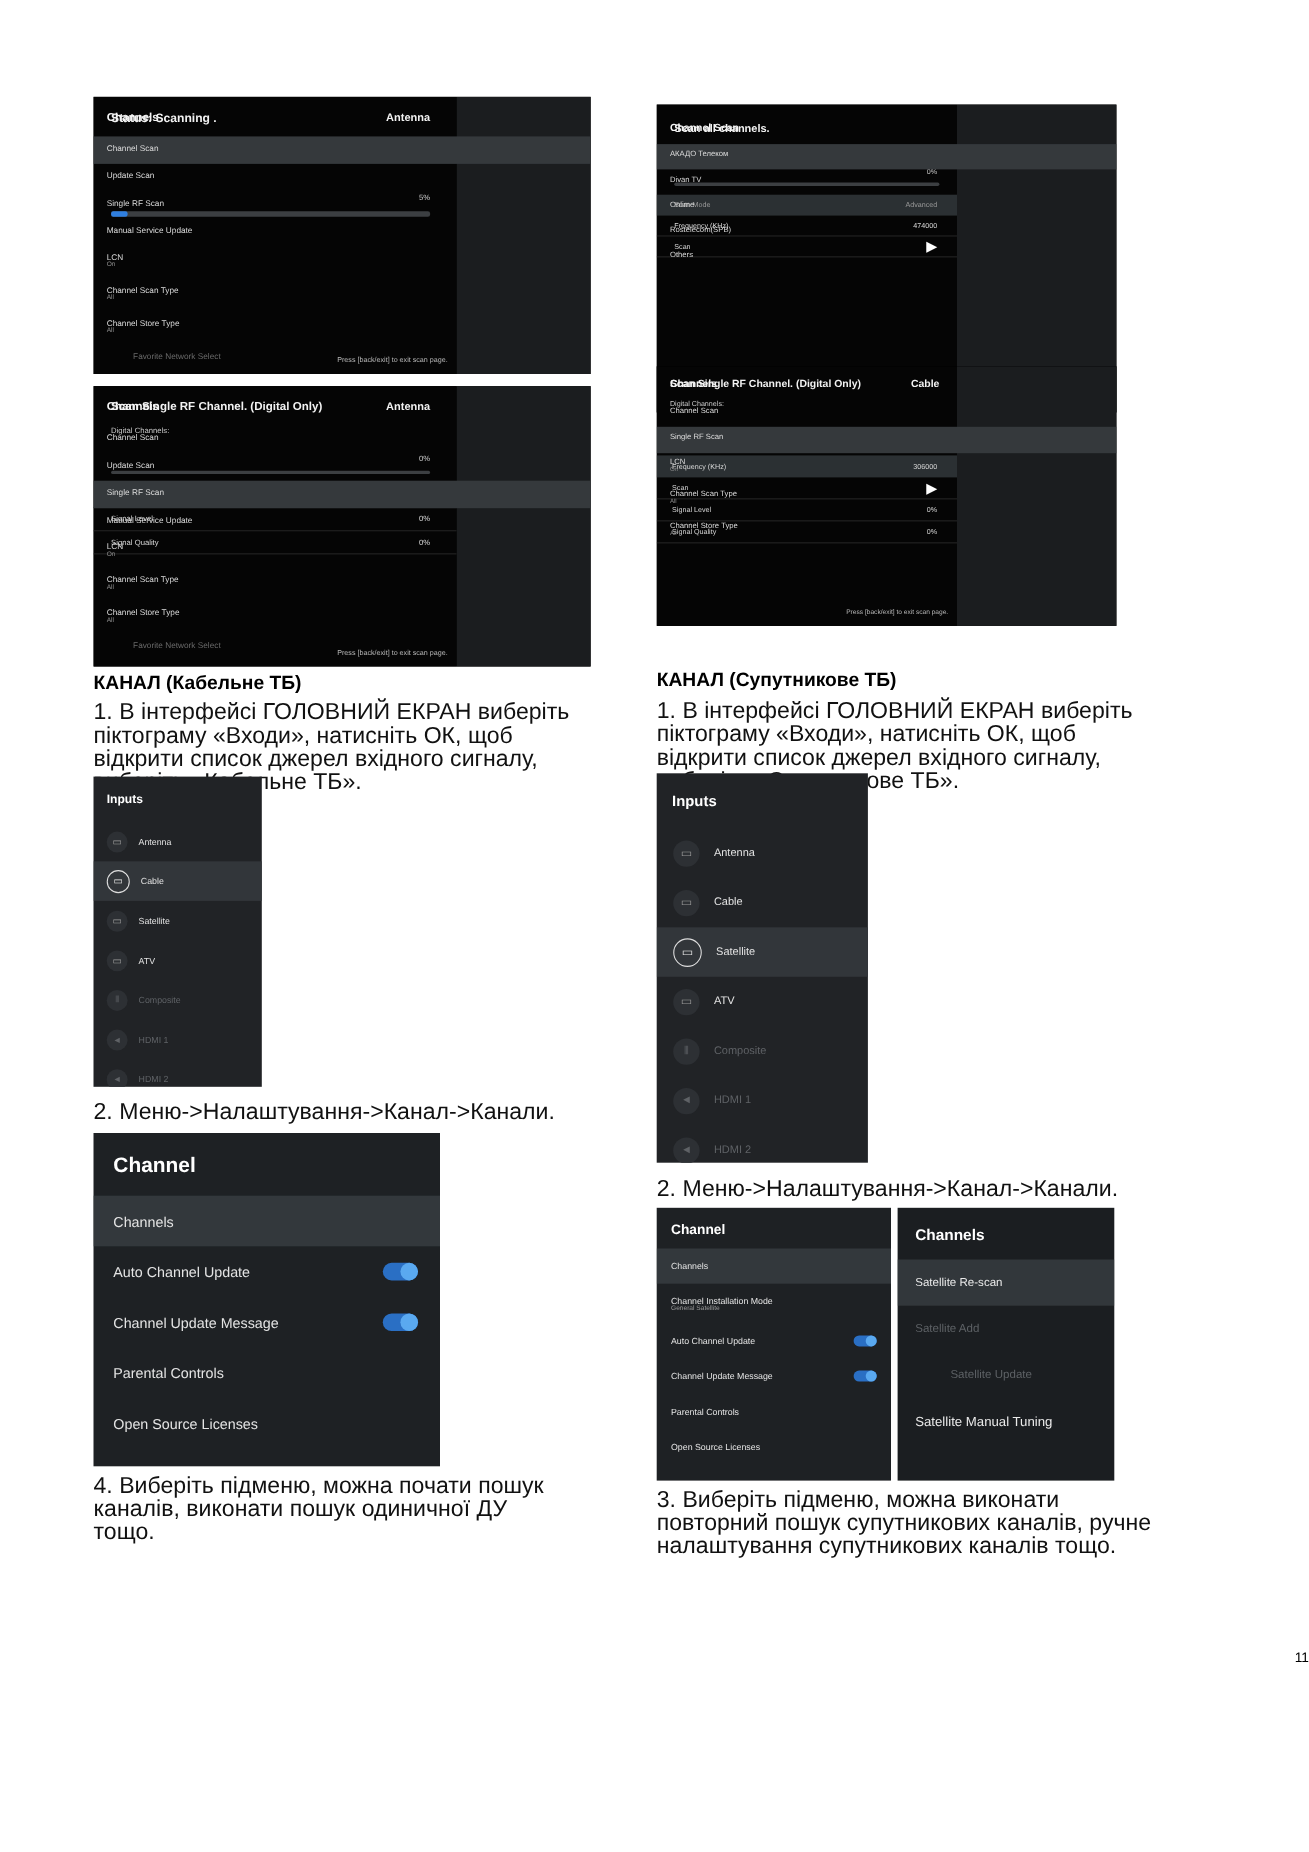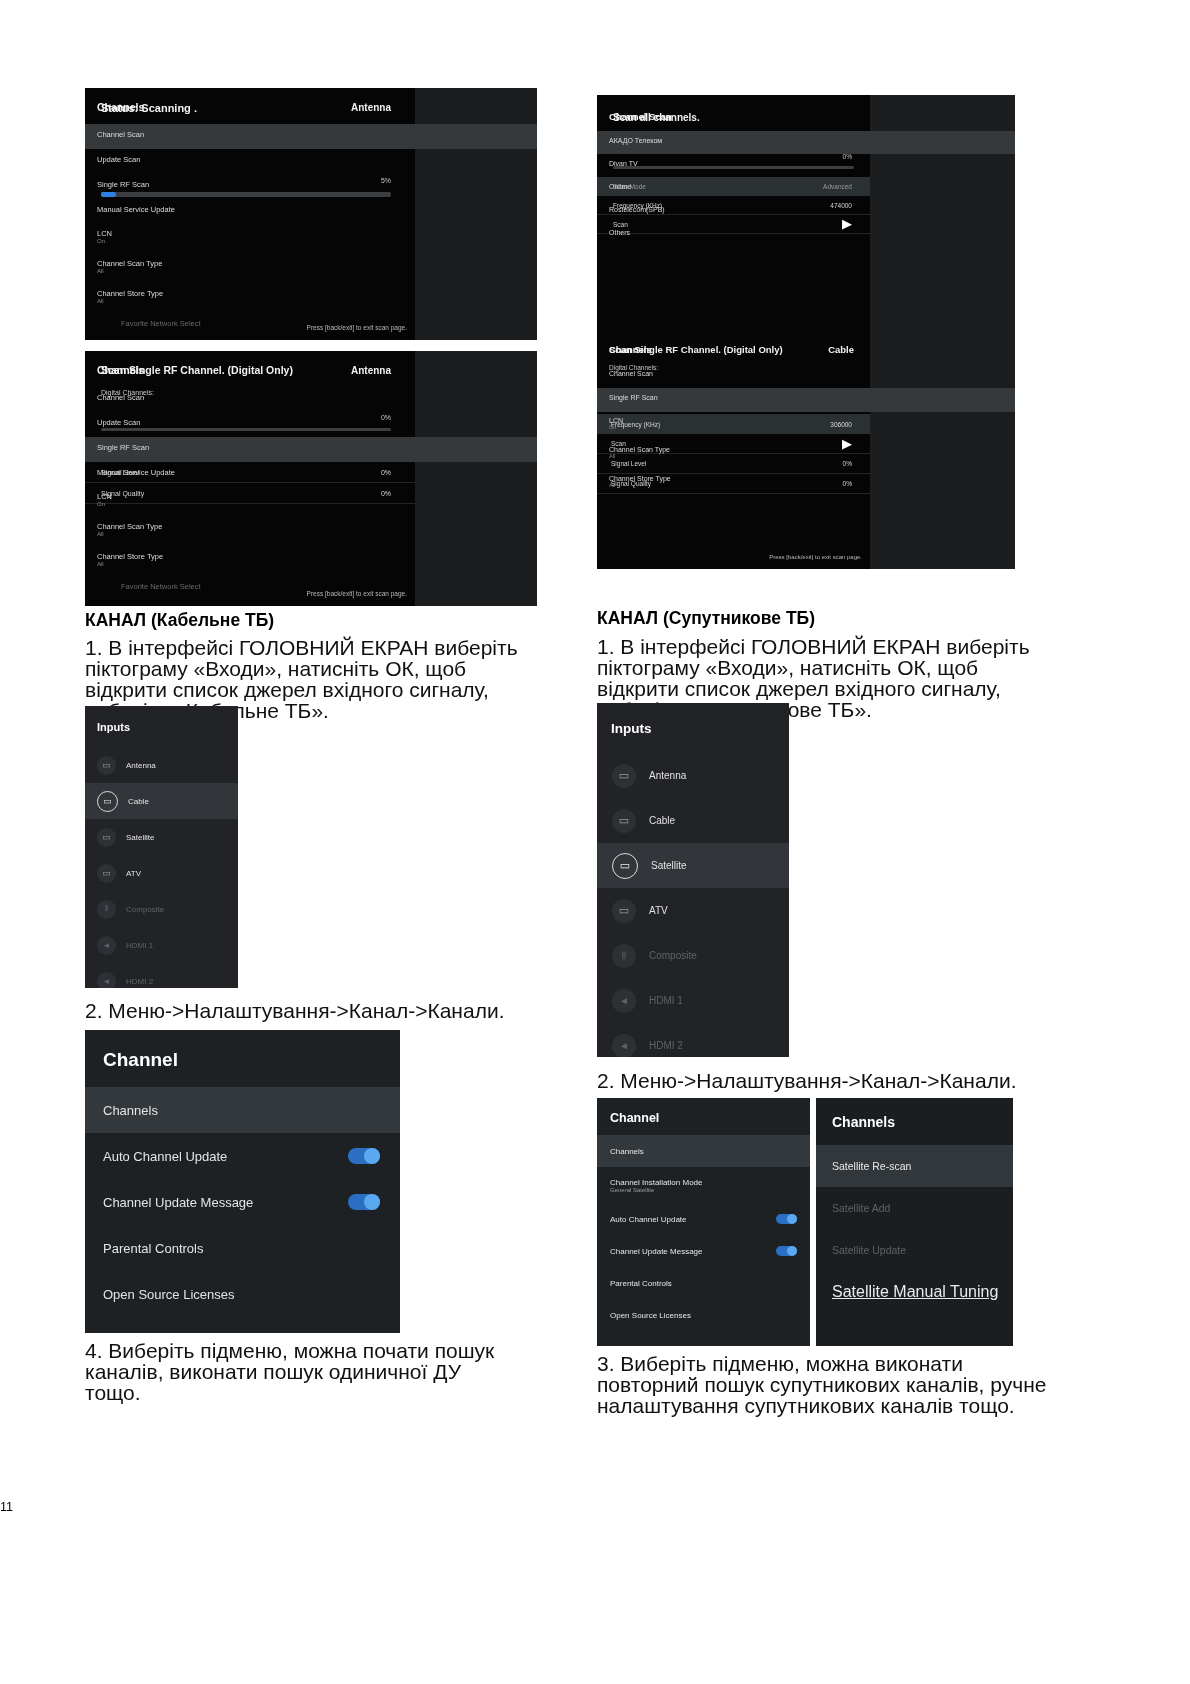--- a/index.html
+++ b/index.html
@@ -120,21 +120,21 @@
   
   h2.sec {
     font-size:17.5px; font-weight:bold; margin:0;
     position:absolute; white-space:nowrap;
   }
   p.body {
     font-size:21px; line-height:21px; margin:0;
     position:absolute; color:#111;
   }
   .pageno {
-    position:absolute; left:0; right:0; text-align:left;
+    position:absolute; left:0; right:0; text-align:right;
     font-size:12.5px; color:#000;
   }
 </style>
 </head>
 <body>
 
 <div class="page">
 
   <div class="col col-left">
 
@@ -466,25 +466,25 @@
     </div>
 
     <div class="satpanel" style="position:absolute;left:219px;top:1098px;width:197px;height:248px;">
       <div class="s-h" style="left:16px;top:16px;font-size:14px;">Channels</div>
       <div class="sat-item dim" style="top:89px;height:42px;padding-left:16px;">
         <span class="sat-lab" style="font-size:10.5px;">Satellite Add</span>
       </div>
       <div class="sat-item active" style="top:47px;height:42px;padding-left:16px;">
         <span class="sat-lab" style="font-size:10.5px;">Satellite Re-scan</span>
       </div>
-      <div class="sat-item dim" style="top:131px;height:42px;padding-left:16px;">
+      <div class="sat-item dim" style="top:131px;height:42px;padding-left:16px;margin-left:32px;">
         <span class="sat-lab" style="font-size:10.5px;">Satellite Update</span>
       </div>
       <div class="sat-item" style="top:173px;height:42px;padding-left:16px;">
-        <span class="sat-lab" style="font-size:16px;text-decoration:underline;">Satellite Manual Tuning</span>
+        <span class="sat-lab" style="font-size:12px;">Satellite Manual Tuning</span>
       </div>
     </div>
 
     <p class="body" style="left:0;top:1353px;width:450px;">3. Виберіть підменю, можна виконати повторний пошук супутникових каналів, ручне налаштування супутникових каналів тощо.</p>
   </div>
 
   <div class="pageno" style="top:1500px;">11</div>
 </div>
 
 </body></html>

